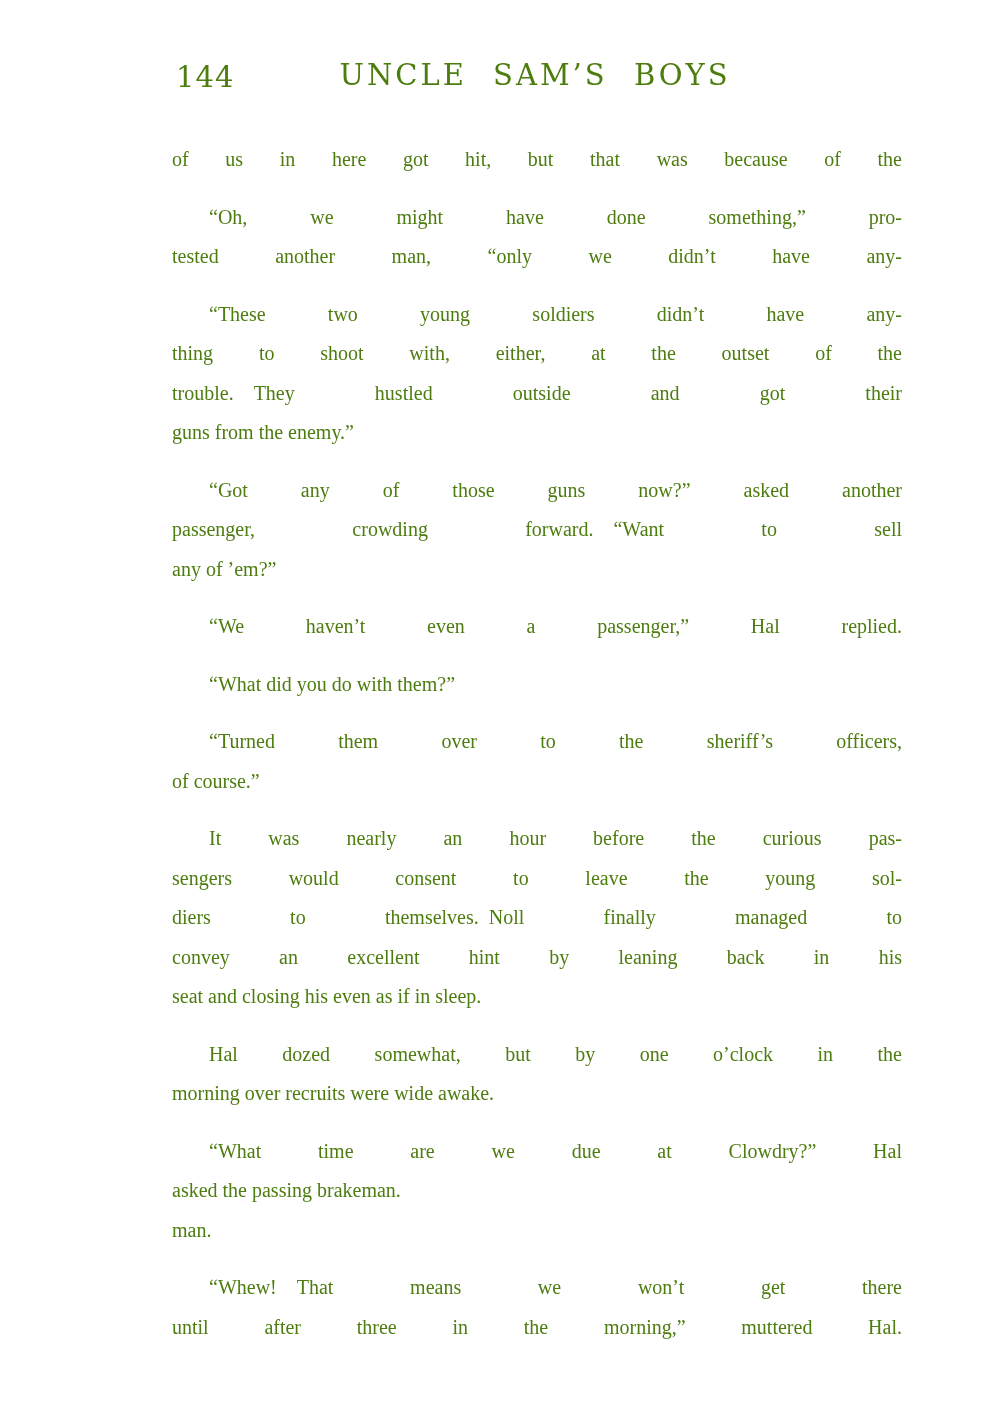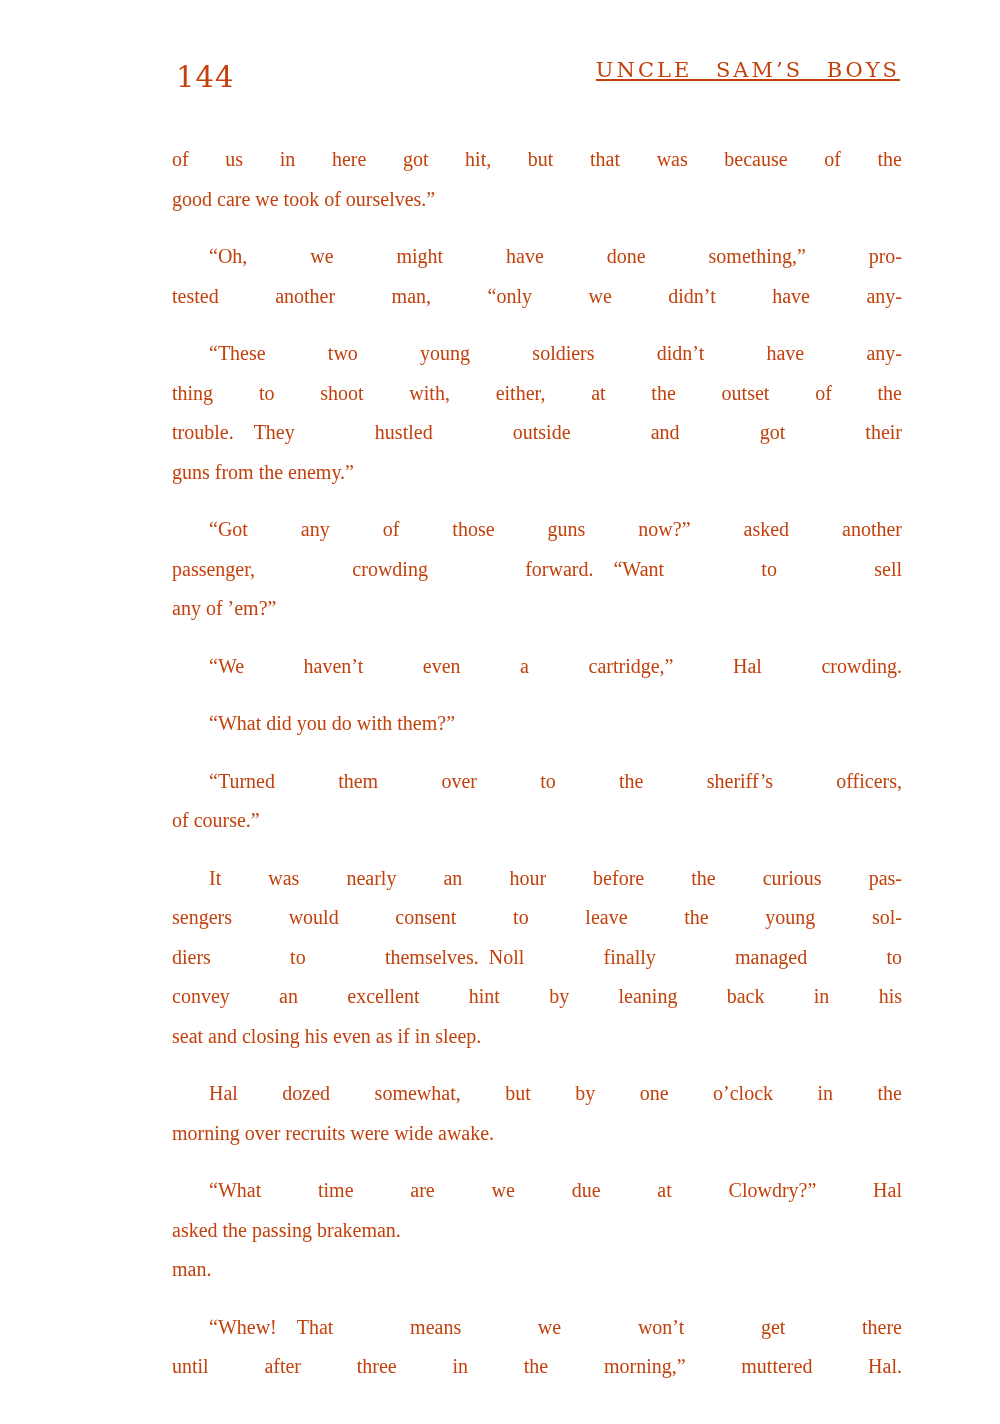--- a/index.html
+++ b/index.html
@@ -5,46 +5,45 @@
   html, body {
     margin: 0;
     padding: 0;
     background: #ffffff;
   }
   .page {
     position: relative;
     width: 1000px;
     height: 1424px;
     background: #ffffff;
-    color: #c2410c;
+    color: #4d7c0f;
     font-family: "DejaVu Serif", serif;
     overflow: hidden;
   }
   .header {
     position: absolute;
     top: 58px;
     left: 170px;
     width: 730px;
     height: 40px;
   }
   .pagenum {
     position: absolute;
     left: 6px;
     top: 2px;
     font-size: 29px;
     letter-spacing: 1px;
   }
   .running-title {
     display: block;
-    text-align: right;
-    font-size: 21px;
+    text-align: center;
+    font-size: 29px;
     letter-spacing: 3px;
     word-spacing: 14px;
     white-space: nowrap;
-    text-decoration: underline;
   }
   .body-text {
     position: absolute;
     top: 140px;
     left: 172px;
     width: 730px;
     font-size: 20px;
     line-height: 39.5px;
     font-family: Liberation Serif, serif;
   }
@@ -64,31 +63,30 @@
 </head>
 <body>
 
 <div class="page">
   <div class="header">
     <span class="pagenum">144</span>
     <span class="running-title">UNCLE SAM’S BOYS</span>
   </div>
   <div class="body-text" id="body-text">
       <div class="line just">of us in here got hit, but that was because of the</div>
-      <div class="line">good care we took of ourselves.”</div>
       <div class="line indent just">“Oh, we might have done something,” pro-</div>
       <div class="line just">tested another man, “only we didn’t have any-</div>
       <div class="line indent just">“These two young soldiers didn’t have any-</div>
       <div class="line just">thing to shoot with, either, at the outset of the</div>
       <div class="line just">trouble. They hustled outside and got their</div>
       <div class="line">guns from the enemy.”</div>
       <div class="line indent just">“Got any of those guns now?” asked another</div>
       <div class="line just">passenger, crowding forward. “Want to sell</div>
       <div class="line">any of ’em?”</div>
-      <div class="line indent just">“We haven’t even a cartridge,” Hal crowding.</div>
+      <div class="line indent just">“We haven’t even a passenger,” Hal replied.</div>
       <div class="line indent">“What did you do with them?”</div>
       <div class="line indent just">“Turned them over to the sheriff’s officers,</div>
       <div class="line">of course.”</div>
       <div class="line indent just">It was nearly an hour before the curious pas-</div>
       <div class="line just">sengers would consent to leave the young sol-</div>
       <div class="line just">diers to themselves. Noll finally managed to</div>
       <div class="line just">convey an excellent hint by leaning back in his</div>
       <div class="line">seat and closing his even as if in sleep.</div>
       <div class="line indent just">Hal dozed somewhat, but by one o’clock in the</div>
       <div class="line">morning over recruits were wide awake.</div>

